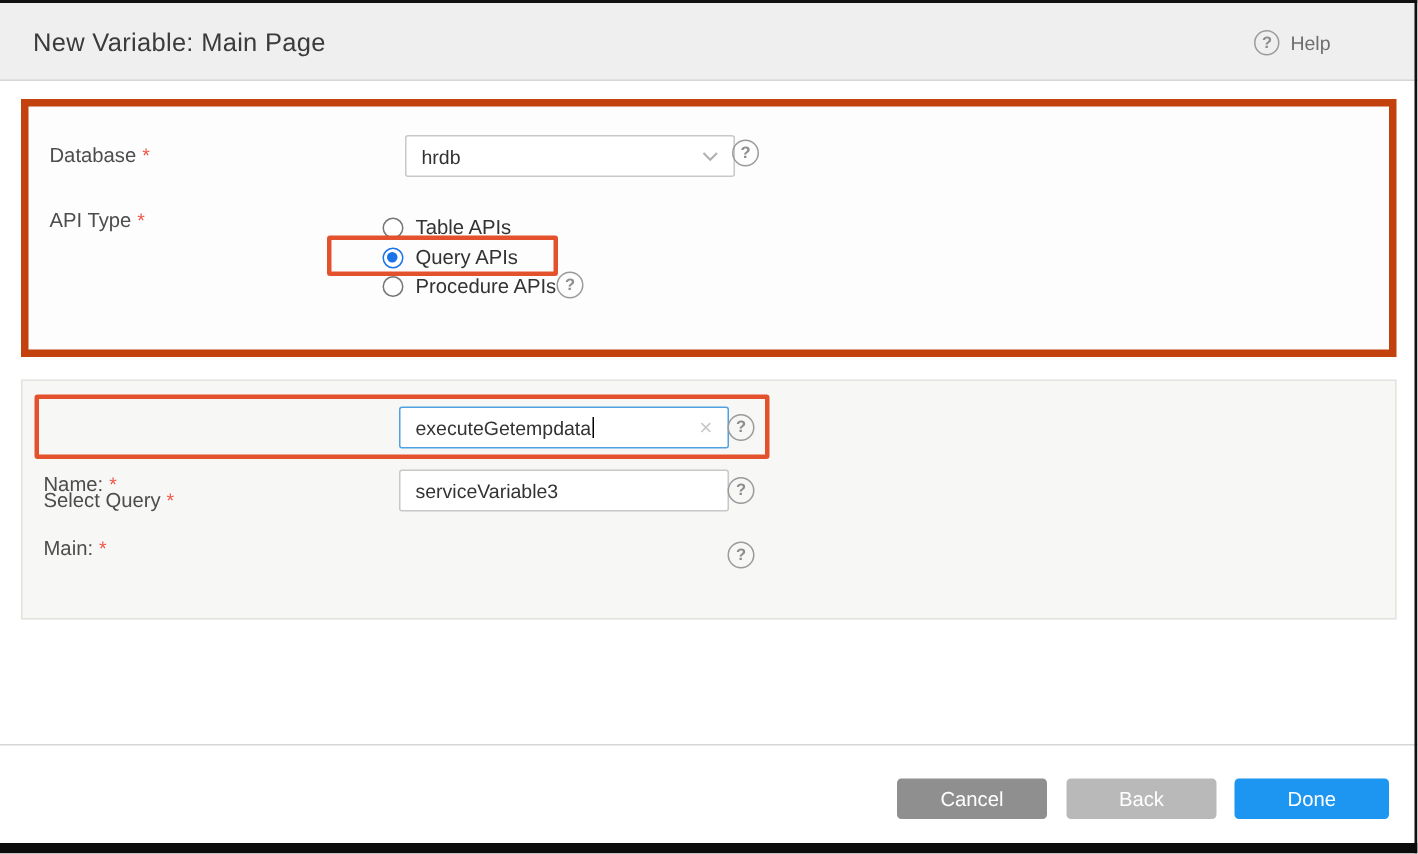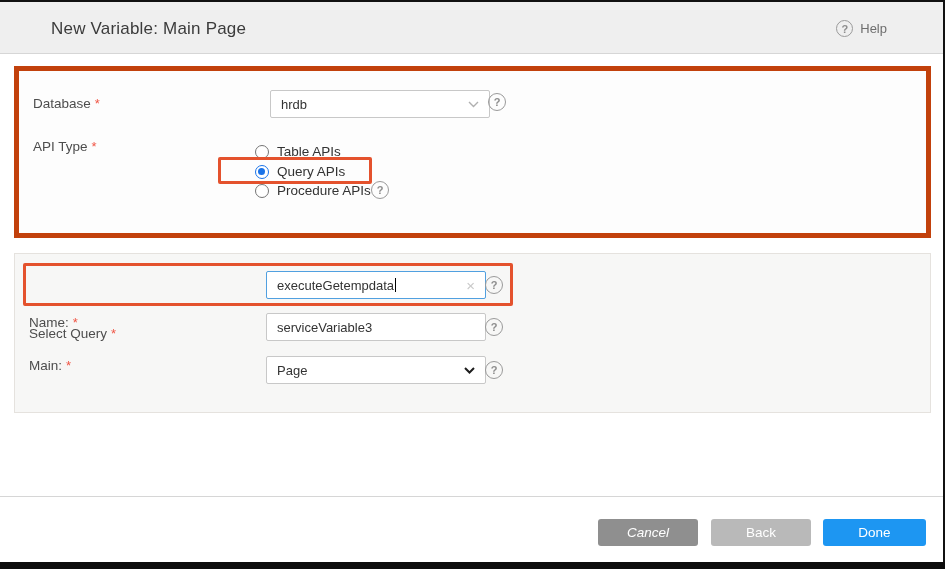--- a/index.html
+++ b/index.html
@@ -7,21 +7,21 @@
   body { font-family:"Liberation Sans","DejaVu Sans",sans-serif; background:#ffffff; }
   .screen { position:relative; width:945px; height:569px; background:#ffffff; }
 
   
   .frame-top    { position:absolute; left:0; top:0; width:945px; height:2px; background:#111; }
   .frame-right  { position:absolute; right:0; top:0; width:2px; height:569px; background:#111; }
   .frame-bottom { position:absolute; left:0; top:562px; width:945px; height:7px; background:#0c0c0c; }
 
   
   .header { position:absolute; left:0; top:2px; width:945px; height:52px; background:#efefef; border-bottom:1px solid #d6d6d6; }
-  .header .title { position:absolute; left:22px; top:17px; font-size:17px; color:#3b3b3b; font-weight:500; letter-spacing:0.2px;margin-left:29px; }
+  .header .title { position:absolute; left:22px; top:17px; font-size:17px; color:#3b3b3b; font-weight:500; letter-spacing:0.2px; }
   .header .help { position:absolute; right:58px; top:18px; display:flex; align-items:center; gap:7px; cursor:pointer; }
   .header .help .qicon { width:17px; height:17px; }
   .header .help .help-text { font-size:13px; color:#6e6e6e; }
 
   .qicon { display:inline-flex; align-items:center; justify-content:center;
            width:18px; height:18px; border:1.5px solid #9a9a9a; border-radius:50%;
            color:#8d8d8d; font-size:11px; font-weight:bold; background:transparent; }
 
   
   .section1 { position:absolute; left:14px; top:66px; width:917px; height:172px;
@@ -52,21 +52,21 @@
                    border:1px solid #51a0e0; border-radius:2px; display:flex; align-items:center;
                    font-size:13px; color:#333; padding:0 10px; }
   .caret { display:inline-block; width:1px; height:14px; background:#000; margin-left:1px; }
   .clear-x { margin-left:auto; color:#c9c9c9; font-size:15px; line-height:1; cursor:pointer; }
 
   
   .footer-divider { position:absolute; left:0; top:496px; width:945px; height:1px; background:#d6d6d6; }
   .btn { position:absolute; top:519px; height:27px; border:none; border-radius:3px;
          font-size:13.5px; color:#ffffff; cursor:pointer; text-align:center;
          font-family:"Liberation Sans","DejaVu Sans",sans-serif; }
-  .btn-cancel { left:598px; width:100px; background:#8f8f8f;font-style:italic; }
+  .btn-cancel { left:598px; width:100px; background:#8f8f8f; }
   .btn-back   { left:711px; width:100px; background:#b9b9b9; }
   .btn-done   { left:823px; width:103px; background:#1d96f2; }
 </style>
 </head>
 <body>
 
 <div class="screen">
 
   <div class="header">
     <div class="title">New Variable: Main Page</div>
@@ -126,28 +126,20 @@
 
     <div class="field-label" style="left:14px; top:61px;">
       <span>Name:</span><span class="req">*</span>
     </div>
     <input class="text-input" style="top: 59px;" value="serviceVariable3">
     <span class="qicon" style="position:absolute; left:470px; top:64px;">?</span>
 
     <div class="field-label" style="left:14px; top:104px;">
       <span>Main:</span><span class="req">*</span>
     </div>
-    <div class="ctrl" style="top:102px;">
-      <span>Page</span>
-      <span class="chev">
-        <svg width="11" height="7" viewBox="0 0 11 7">
-            <path d="M1 1 L5.5 5.5 L10 1" stroke="#1d1d1d" stroke-width="2" fill="none"></path>
-          </svg>
-      </span>
-    </div>
     <span class="qicon" style="position:absolute; left:470px; top:107px;">?</span>
   </div>
 
   <div class="footer-divider"></div>
   <button class="btn btn-cancel">Cancel</button>
   <button class="btn btn-done">Done</button>
   <button class="btn btn-back">Back</button>
 
   <div class="frame-top"></div>
   <div class="frame-right"></div>

